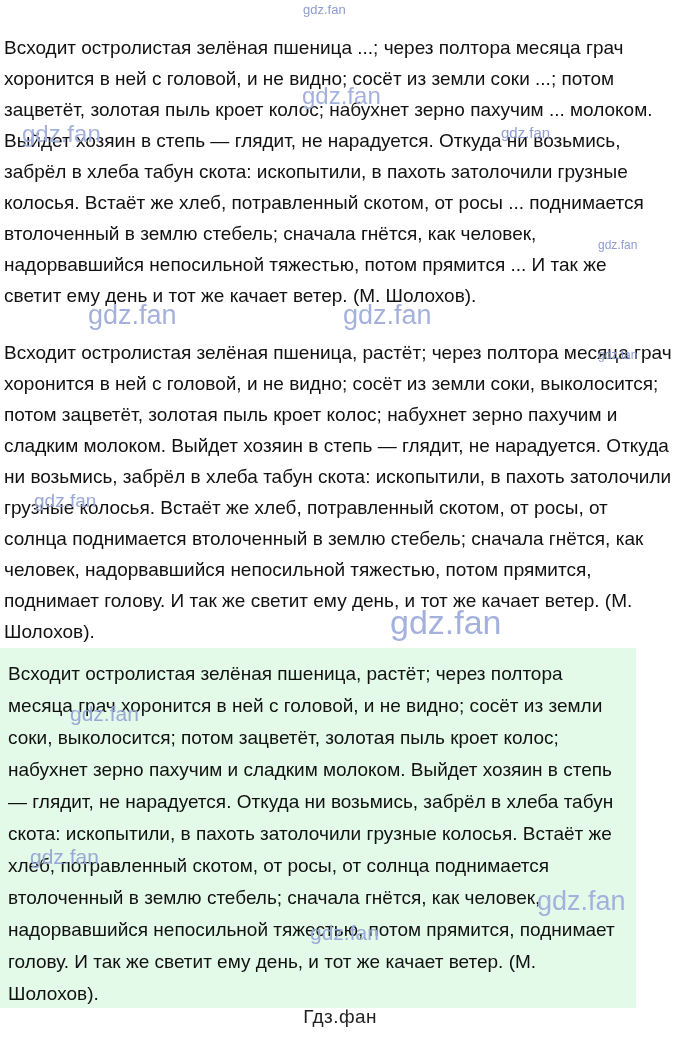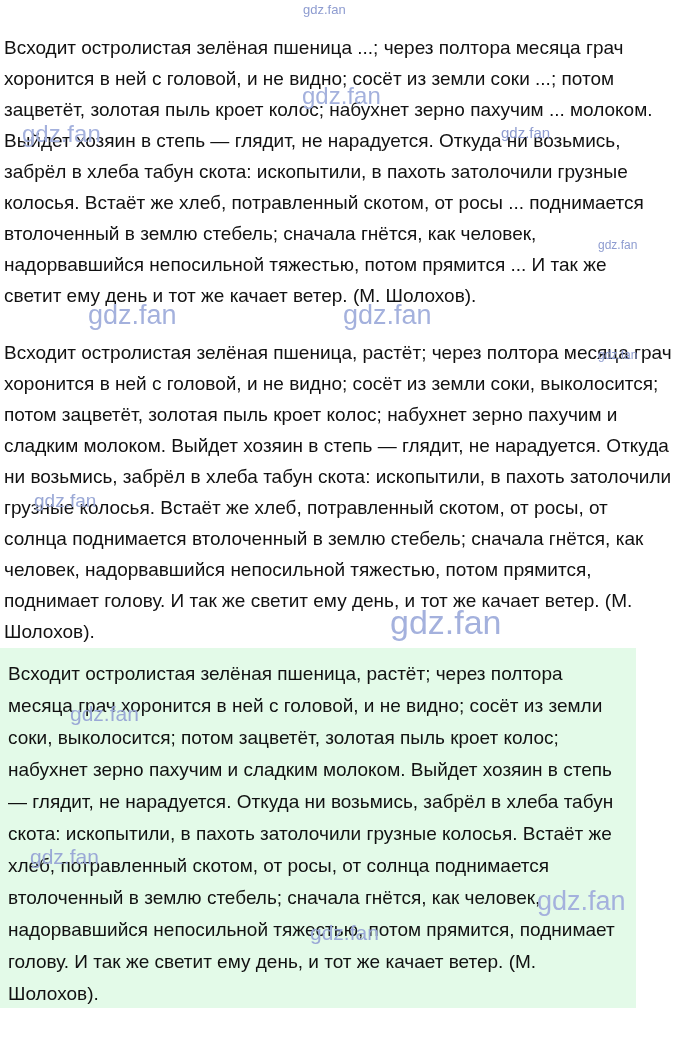--- a/index.html
+++ b/index.html
@@ -94,20 +94,21 @@
 <div class="page">
 
   <div class="block para" id="para-1">Всходит остролистая зелёная пшеница ...; через полтора месяца грач хоронится в ней с головой, и не видно; сосёт из земли соки ...; потом зацветёт, золотая пыль кроет колос; набухнет зерно пахучим ... молоком. Выйдет хозяин в степь — глядит, не нарадуется. Откуда ни возьмись, забрёл в хлеба табун скота: ископытили, в пахоть затолочили грузные колосья. Встаёт же хлеб, потравленный скотом, от росы ... поднимается втолоченный в землю стебель; сначала гнётся, как человек, надорвавшийся непосильной тяжестью, потом прямится ... И так же светит ему день и тот же качает ветер. (М. Шолохов).</div>
 
   <div class="block para" id="para-2">Всходит остролистая зелёная пшеница, растёт; через полтора месяца грач хоронится в ней с головой, и не видно; сосёт из земли соки, выколосится; потом зацветёт, золотая пыль кроет колос; набухнет зерно пахучим и сладким молоком. Выйдет хозяин в степь — глядит, не нарадуется. Откуда ни возьмись, забрёл в хлеба табун скота: ископытили, в пахоть затолочили грузные колосья. Встаёт же хлеб, потравленный скотом, от росы, от солнца поднимается втолоченный в землю стебель; сначала гнётся, как человек, надорвавшийся непосильной тяжестью, потом прямится, поднимает голову. И так же светит ему день, и тот же качает ветер. (М. Шолохов).</div>
 
   <div class="block" id="highlight-block">
     <div class="para">Всходит остролистая зелёная пшеница, растёт; через полтора месяца грач хоронится в ней с головой, и не видно; сосёт из земли соки, выколосится; потом зацветёт, золотая пыль кроет колос; набухнет зерно пахучим и сладким молоком. Выйдет хозяин в степь — глядит, не нарадуется. Откуда ни возьмись, забрёл в хлеба табун скота: ископытили, в пахоть затолочили грузные колосья. Встаёт же хлеб, потравленный скотом, от росы, от солнца поднимается втолоченный в землю стебель; сначала гнётся, как человек, надорвавшийся непосильной тяжестью, потом прямится, поднимает голову. И так же светит ему день, и тот же качает ветер. (М. Шолохов).</div>
   </div>
 
+  <div class="footer">Гдз.фан</div>
 
   <div class="wm wm-top">gdz.fan</div>
   <div class="wm wm-a">gdz.fan</div>
   <div class="wm wm-b">gdz.fan</div>
   <div class="wm wm-c">gdz.fan</div>
   <div class="wm wm-d">gdz.fan</div>
   <div class="wm wm-e">gdz.fan</div>
   <div class="wm wm-f">gdz.fan</div>
   <div class="wm wm-g">gdz.fan</div>
   <div class="wm wm-h">gdz.fan</div>

